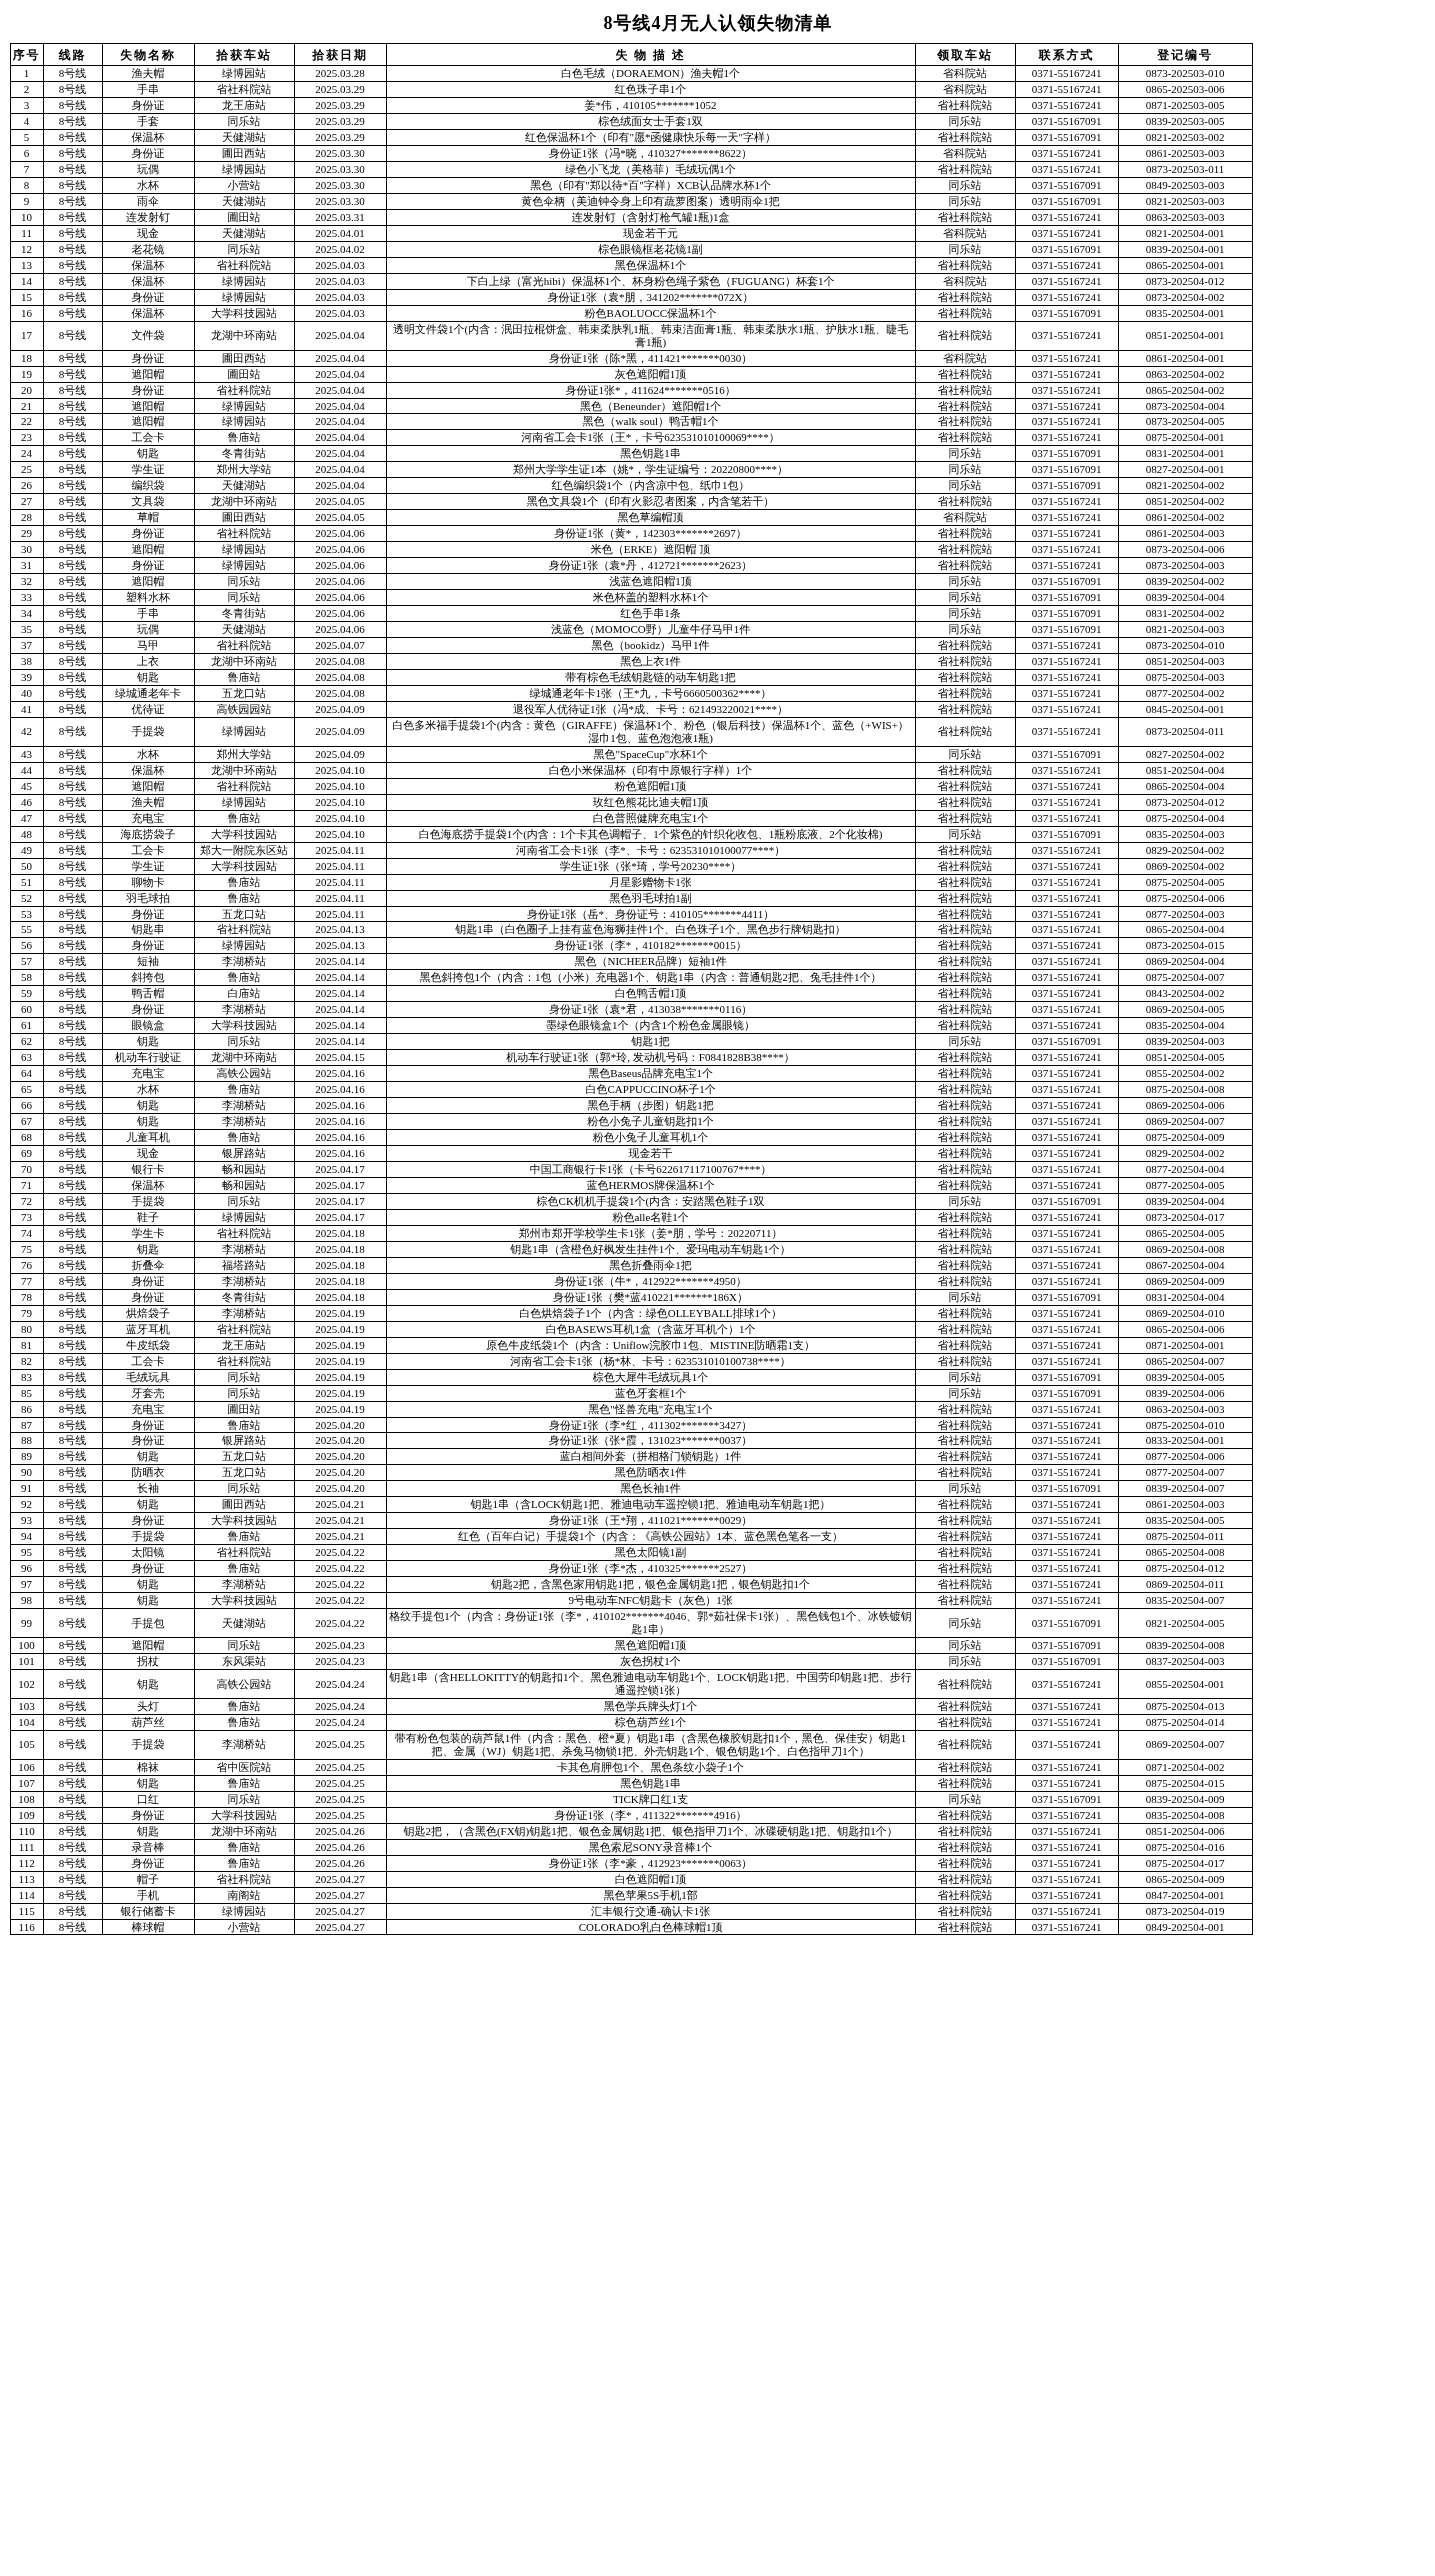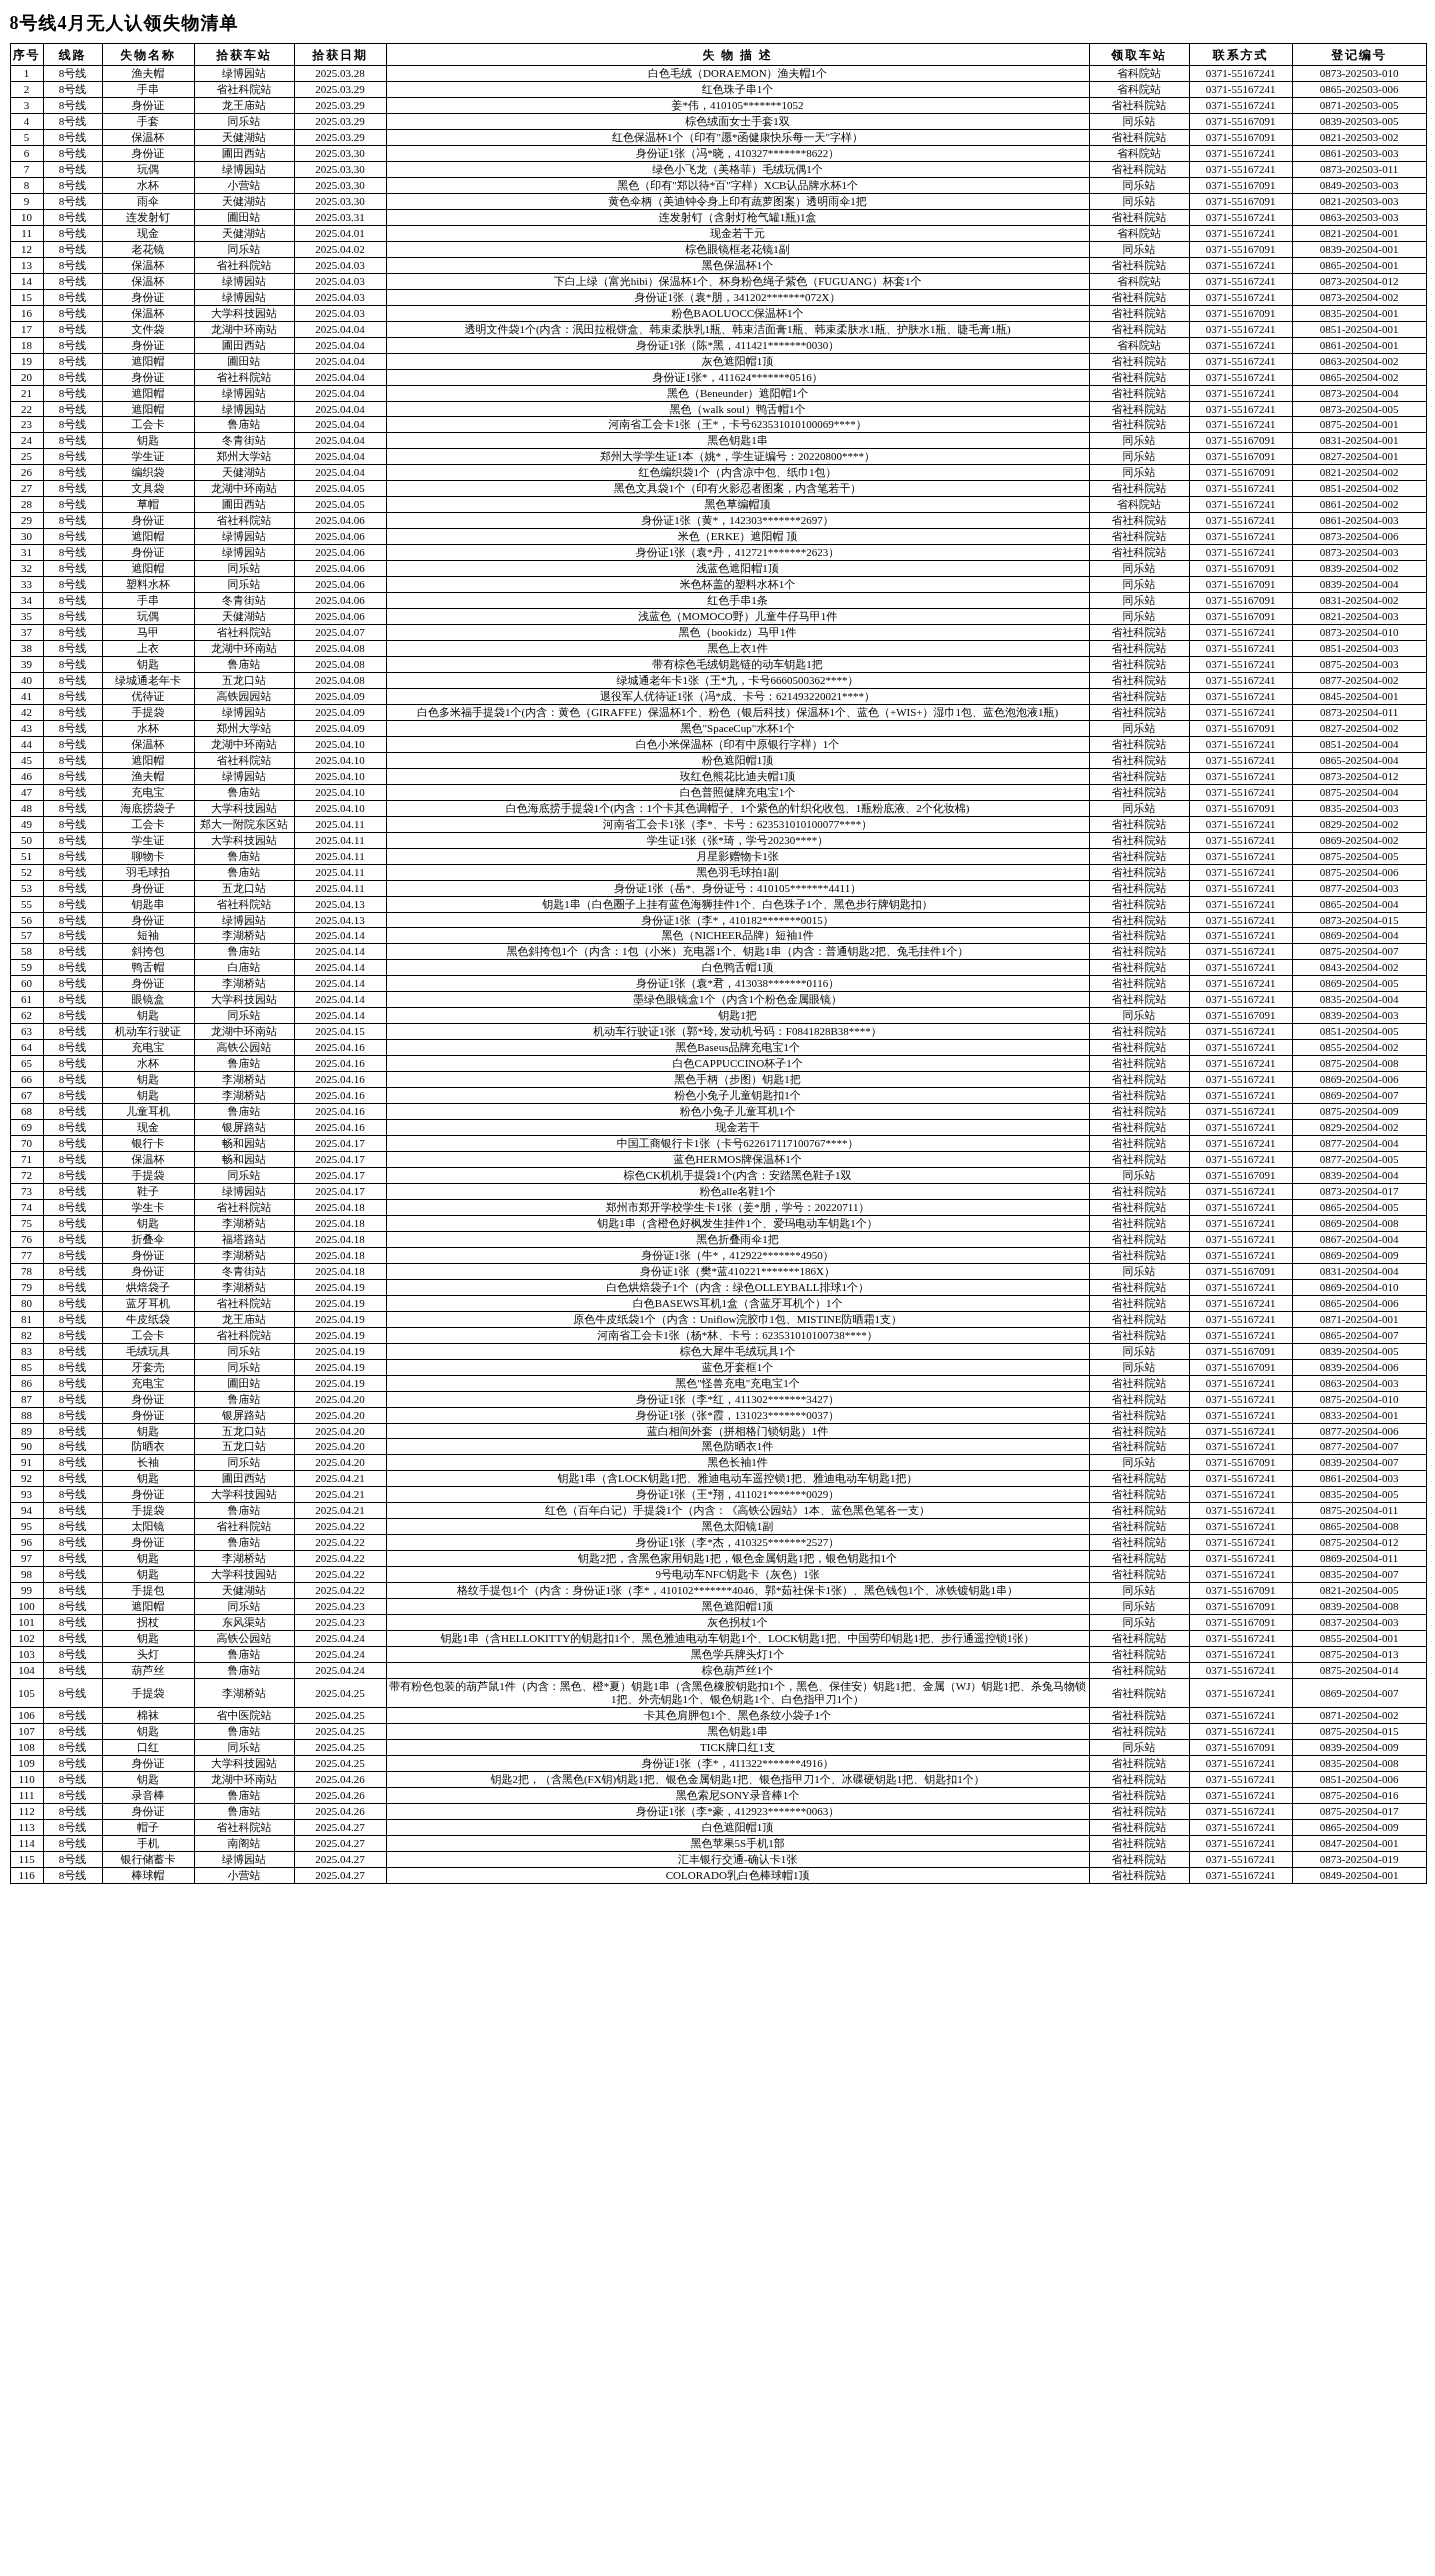--- a/index.html
+++ b/index.html
@@ -11,29 +11,29 @@
     width: 1436px;
     font-family: "Liberation Serif", "DejaVu Serif", serif;
     color: #000000;
   }
   .page {
     width: 1436px;
     box-sizing: border-box;
     padding: 7.7px 9.6px 19px 9.6px;
   }
   .doc-title {
-    text-align: left;
+    text-align: center;
     font-size: 18px;
     font-weight: bold;
     letter-spacing: 1px;
     margin: 3.8px 0 7.7px 0;
   }
   table.lost-table {
     border-collapse: collapse;
-    width: 1417px;
+    width: 1243px;
     table-layout: fixed;
     font-size: 11px;
   }
   table.lost-table th,
   table.lost-table td {
     border: 1px solid #000000;
     padding: 1px 1.9px;
     vertical-align: middle;
     line-height: 1.18;
     overflow: hidden;

